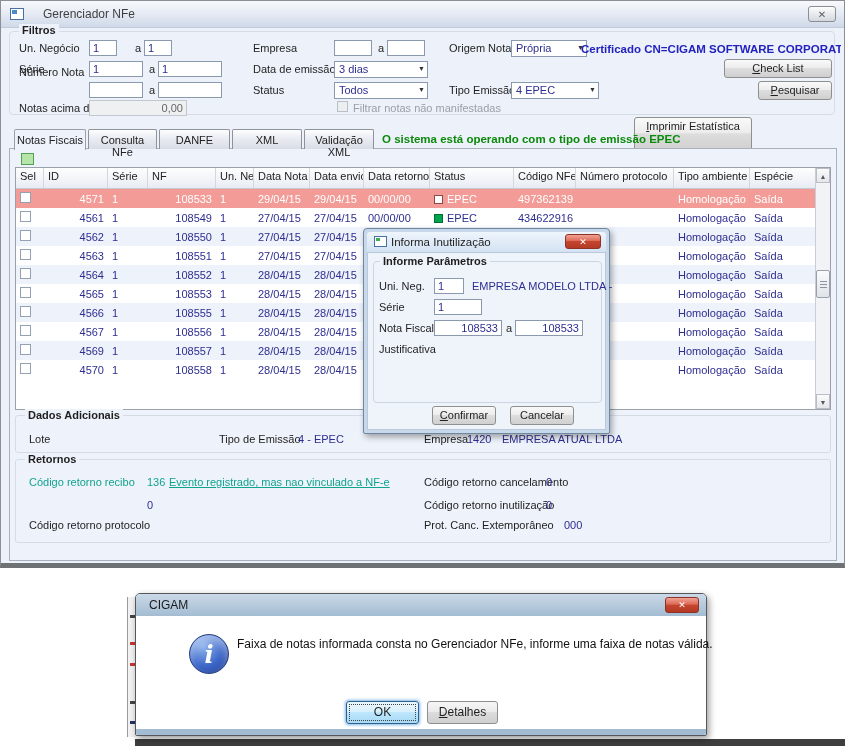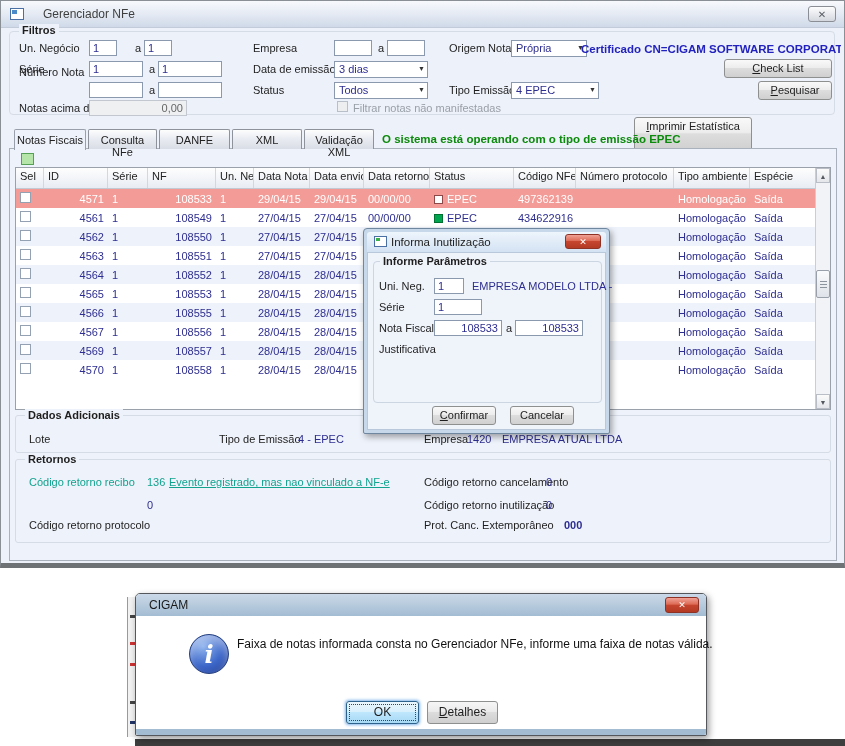--- a/index.html
+++ b/index.html
@@ -403,21 +403,21 @@
     <span class="lbl teal" style="left:28px;top:475px;">Código retorno recibo</span>
     <span class="lbl teal" style="left:146px;top:475px;">136</span>
     <span class="lbl rlink" style="left:168px;top:475px;">Evento registrado, mas nao vinculado a NF-e</span>
     <span class="lbl" style="left:28px;top:518px;">Código retorno protocolo</span>
     <span class="lbl val" style="left:146px;top:498px;">0</span>
     <span class="lbl" style="left:423px;top:475px;">Código retorno cancelamento</span>
     <span class="lbl val" style="left:545px;top:475px;">0</span>
     <span class="lbl" style="left:423px;top:498px;">Código retorno inutilização</span>
     <span class="lbl val" style="left:545px;top:498px;">0</span>
     <span class="lbl" style="left:423px;top:518px;">Prot. Canc. Extemporâneo</span>
-    <span class="lbl val" style="left:563px;top:518px;font-weight:bold;">000</span>
+    <span class="lbl val" style="left:563px;top:518px;">000</span>
   </div>
 
   <div class="idialog">
     <div class="dtitle">
       <span class="dicon"></span>
       <span class="dtext">Informa Inutilização</span>
       <span class="xbtn" style="right:5px;top:2px;">✕</span>
     </div>
     <div class="dbody"></div>
     <div class="gbox" style="left:9px;top:32px;width:229px;height:142px;border-color:#ccd5e2;"></div>

